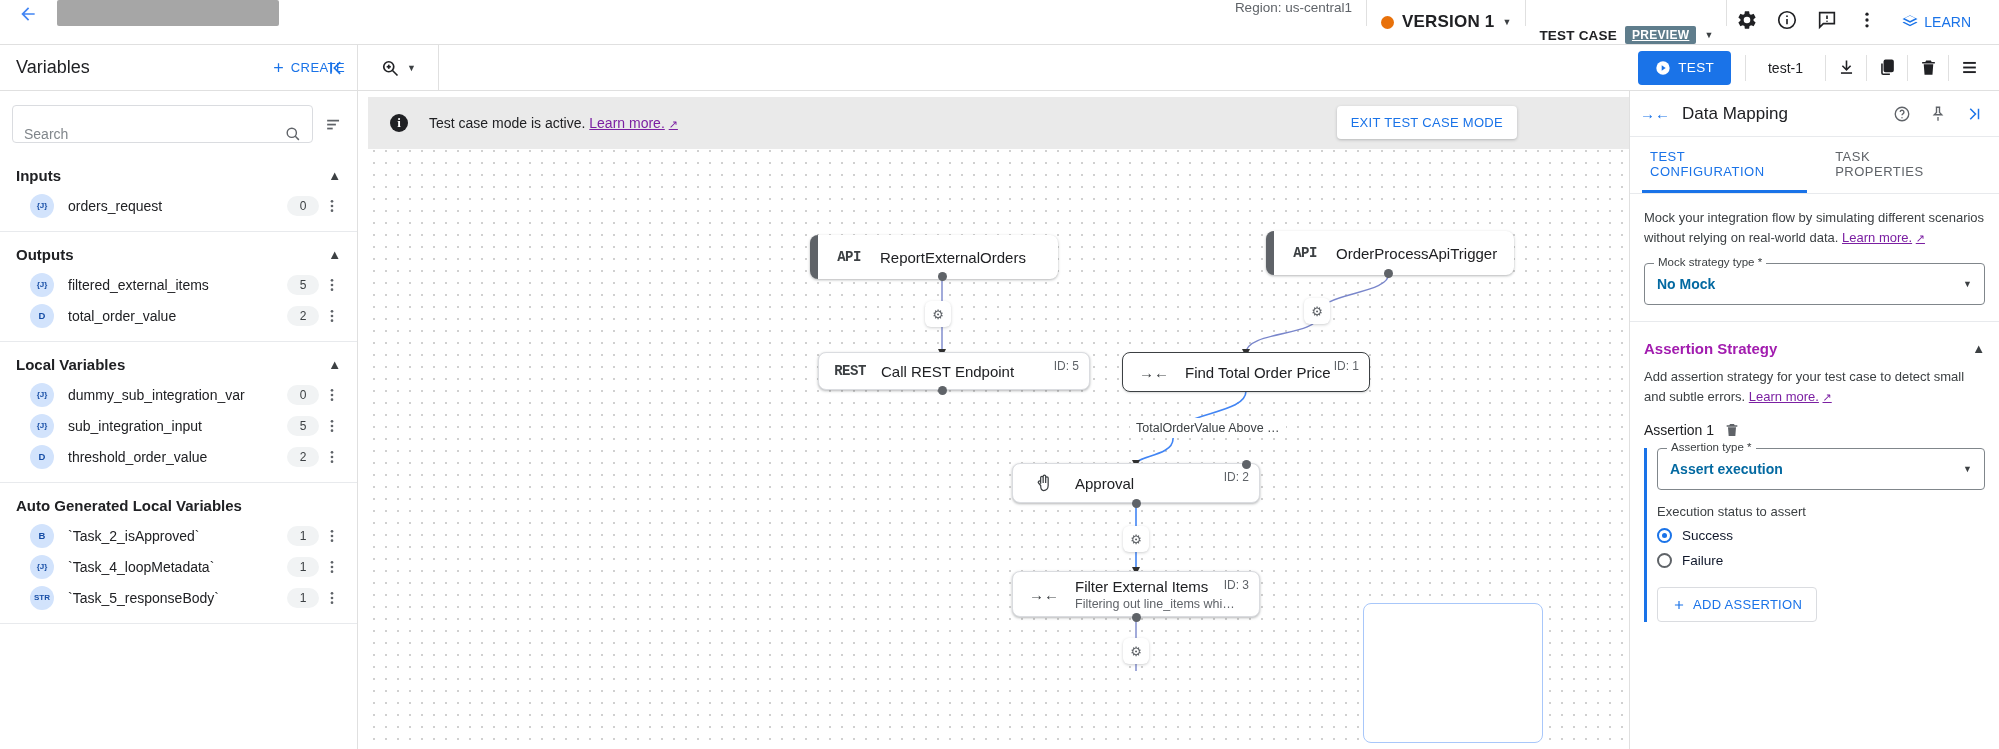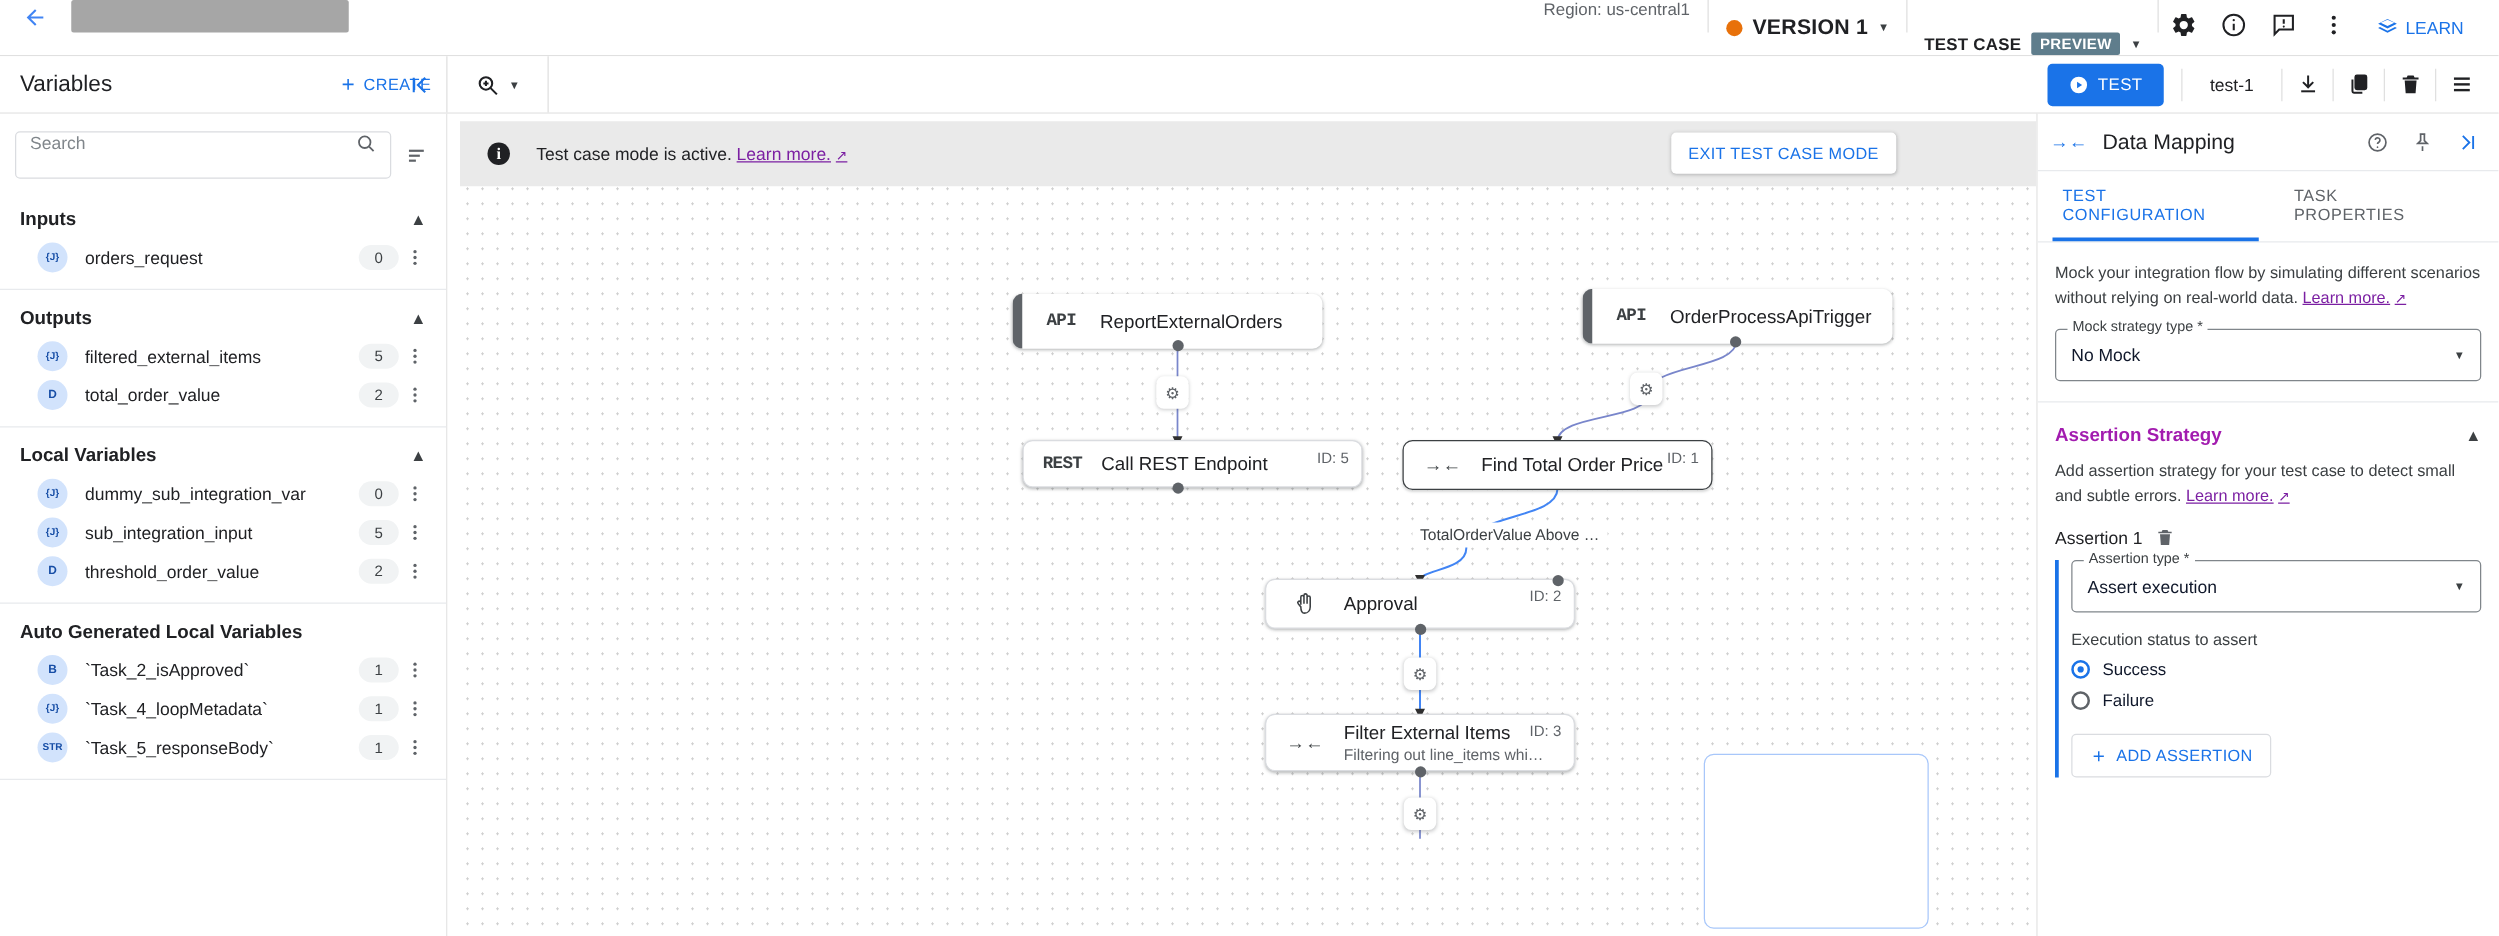--- a/index.html
+++ b/index.html
@@ -23,21 +23,21 @@
   .topbar-spacer { flex:1; }
   .region-label { color:#5f6368; font-size:13.5px; padding-right:14px; }
   .tb-div { width:1px; height:26px; background:#e0e0e0; }
   .version-chip { display:flex; align-items:center; gap:8px; padding:0 14px; cursor:pointer; }
   .dot-orange { width:13px; height:13px; border-radius:50%; background:#e8710a; }
   .version-txt { font-weight:bold; font-size:17px; letter-spacing:.2px; }
   .caret { font-size:9px; color:#3c4043; }
   .testcase-grp { display:flex; align-items:center; gap:8px; padding:0 13px;margin-top:26px; }
   .testcase-lbl { font-weight:bold; font-size:13.5px; letter-spacing:.2px; }
   .preview-badge { background:#5f7d8c; color:#fff; font-size:12px; font-weight:bold;
-    padding:2px 7px; border-radius:2px; letter-spacing:.3px; }
+    padding:2px 7px; border-radius:2px; letter-spacing:.3px;text-decoration:underline; }
   .icon-btn { width:40px; height:40px; display:flex; align-items:center; justify-content:center;
     cursor:pointer; color:#3c4043; }
   .learn-btn { display:flex; align-items:center; gap:5px; color:#1a73e8; font-size:14px;
     padding:0 14px; cursor:pointer; font-weight:500; }
 
   
   .subbar { height:46px; min-height:46px; display:flex; align-items:center;
     border-bottom:1px solid #e0e0e0; background:#fff; }
   .sb-left { width:358px; display:flex; align-items:center; height:100%;
     border-right:1px solid #e0e0e0; padding-left:16px; }
@@ -57,21 +57,21 @@
   .sb-sep { width:1px; height:26px; background:#e0e0e0; }
 
   
   .body { flex:1; display:flex; min-height:0; }
 
   
   .sidebar { width:358px; min-width:358px; border-right:1px solid #e0e0e0; background:#fff;
     overflow:hidden; display:flex; flex-direction:column; }
   .search-row { display:flex; align-items:center; padding:14px 12px 10px 12px; gap:8px; }
   .search-box { flex:1; height:38px; border:1px solid #dadce0; border-radius:4px;
-    display:flex; align-items:flex-start; padding:0 11px; }
+    display:flex; align-items:flex-end; padding:0 11px; }
   .search-box input { border:0; outline:0; flex:1; font-family:inherit; font-size:14px; color:#202124; background:transparent; }
   .search-box input::placeholder { color:#80868b; }
   .sort-icon { width:24px; cursor:pointer; color:#5f6368; display:flex; justify-content:center; }
   .sec { border-bottom:1px solid #e8eaed; padding-bottom:10px; }
   .sec-head { display:flex; align-items:center; padding:14px 16px 6px 16px; }
   .sec-title { flex:1; font-size:15px; font-weight:bold; color:#202124; }
   .chev { color:#3c4043; font-size:13px; cursor:pointer; }
   .var-row { display:flex; align-items:center; padding:4px 12px 4px 30px; height:31px; }
   .var-badge { width:24px; height:24px; border-radius:50%; background:#d2e3fc; color:#174ea6;
     font-size:9.5px; font-weight:bold; display:flex; align-items:center; justify-content:center;
@@ -136,21 +136,21 @@
   .tab { padding:12px 8px 11px 8px; font-size:13px; font-weight:500; letter-spacing:.5px;
     color:#5f6368; cursor:pointer; margin-right:20px; }
   .tab.active { color:#1a73e8; border-bottom:3px solid #1a73e8; }
   .rp-body { flex:1; overflow:hidden; padding:0; }
   .rp-sec { padding:14px 14px 16px 14px; border-bottom:1px solid #e8eaed; }
   .rp-desc { font-size:13px; color:#3c4043; line-height:1.5; }
   .field { position:relative; margin-top:16px; border:1px solid #80868b; border-radius:4px;
     height:42px; display:flex; align-items:center; padding:0 12px; cursor:pointer; }
   .field-label { position:absolute; top:-8px; left:9px; background:#fff; padding:0 4px;
     font-size:11.5px; color:#3c4043; }
-  .field-val { flex:1; font-size:14px; color:#0f172a; }
+  .field-val { flex:1; font-size:14px; color:#0369a1;font-weight:bold; }
   .rp-sec-head { display:flex; align-items:center; padding-top:4px; }
   .rp-sec-title { flex:1; font-size:15px; font-weight:bold; color:#a21caf; }
   .assert-head { display:flex; align-items:center; margin-top:16px; gap:10px; }
   .assert-lbl { font-size:14px; color:#202124; }
   .trash { color:#5f6368; cursor:pointer; font-size:14px; }
   .assert-box { border-left:3px solid #1a73e8; padding-left:10px; margin-top:8px; }
   .radio-lbl { font-size:13px; color:#3c4043; margin-top:14px; margin-bottom:4px; }
   .radio-row { display:flex; align-items:center; gap:10px; padding:5px 0; cursor:pointer; }
   .radio { width:15px; height:15px; border-radius:50%; border:2px solid #5f6368; position:relative; }
   .radio.on { border-color:#1a73e8; }

